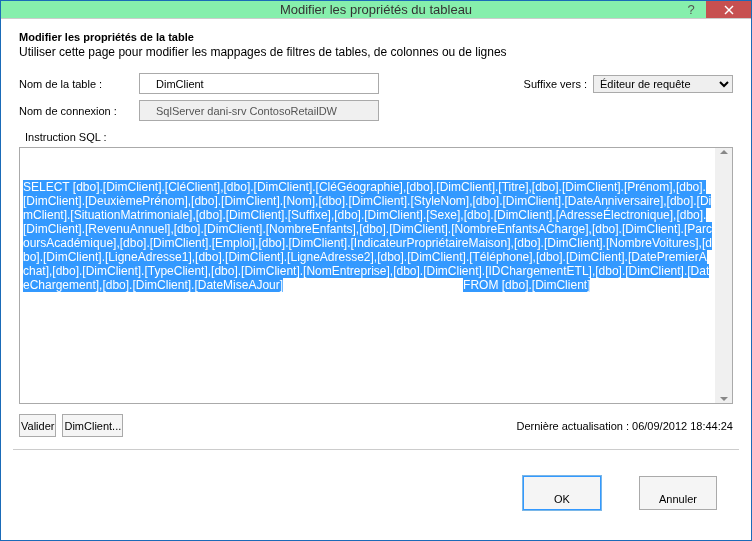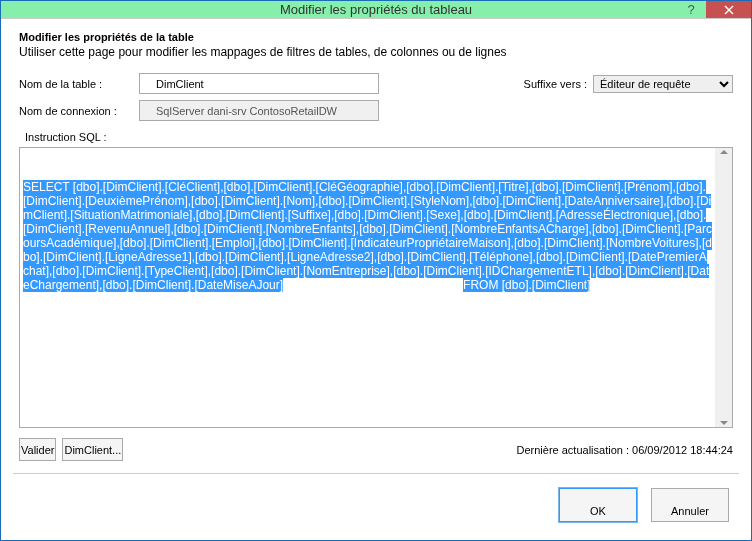--- a/index.html
+++ b/index.html
@@ -171,21 +171,21 @@
     margin: 4px -6px 10px -6px;
   }
   .footer-btns {
     display: flex;
     justify-content: flex-end;
     gap: 6px;
   }
   .footer-btns .btn {
     width: 78px;
     padding: 16px;
-    margin: 4px;
+    margin: 16px;
   }
   .footer-btns .btn.ok {
     border: 1px solid #3399ff;
     outline: 1px solid #7ab7e8;
   }
 </style>
 </head>
 <body>
 
 <div class="titlebar">

